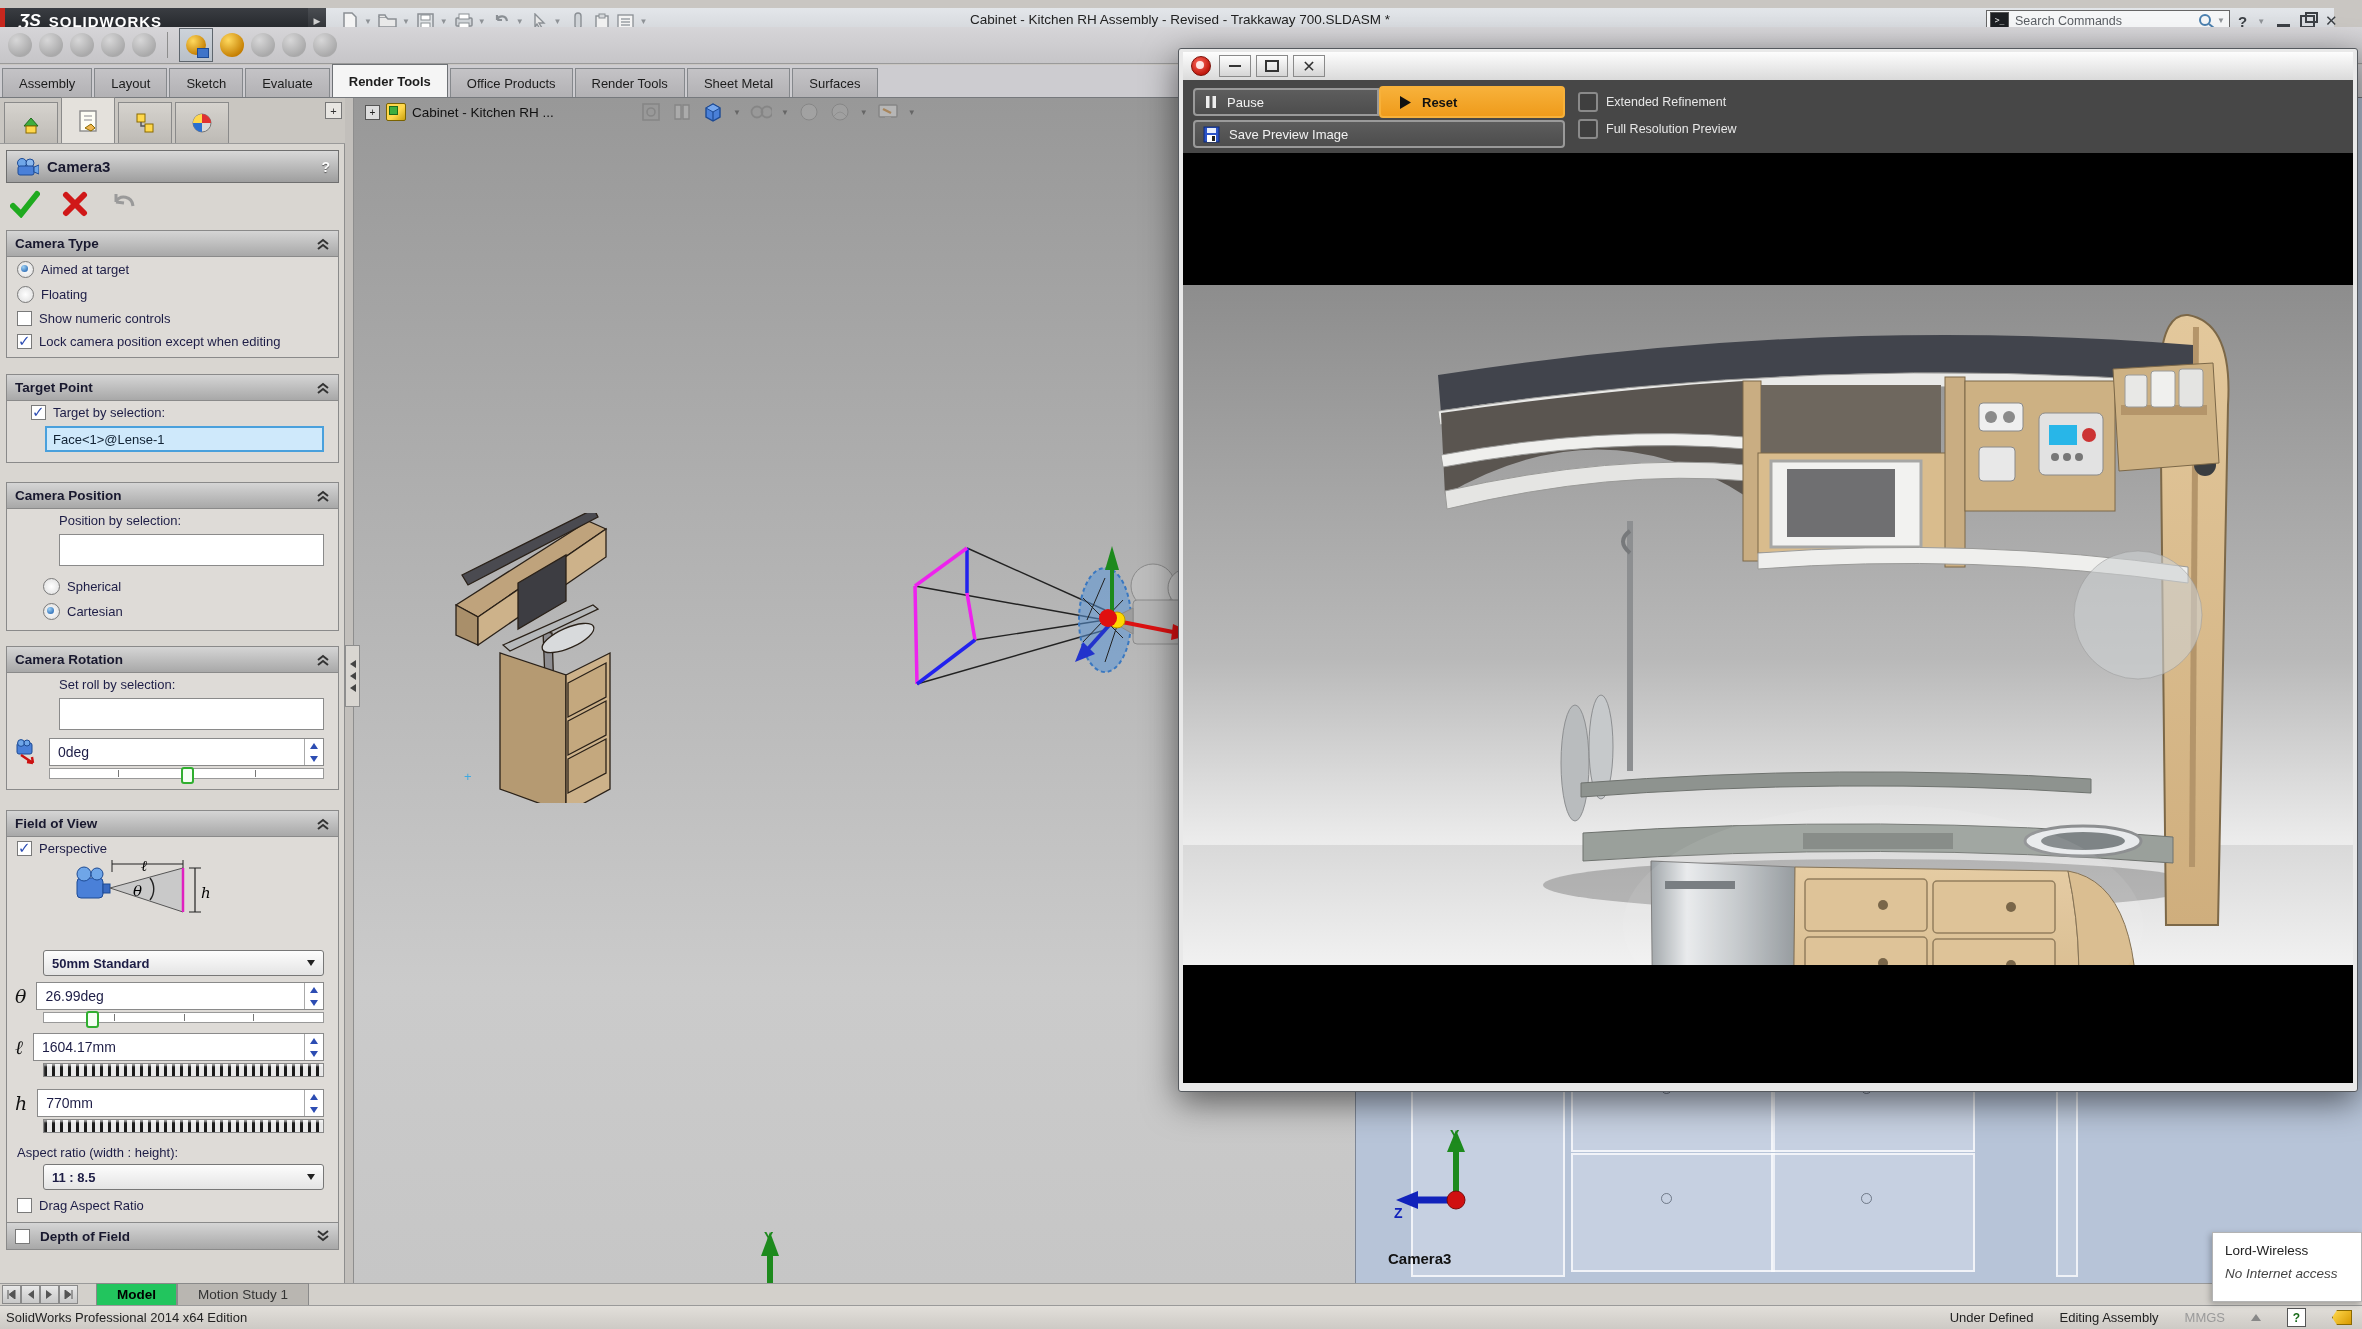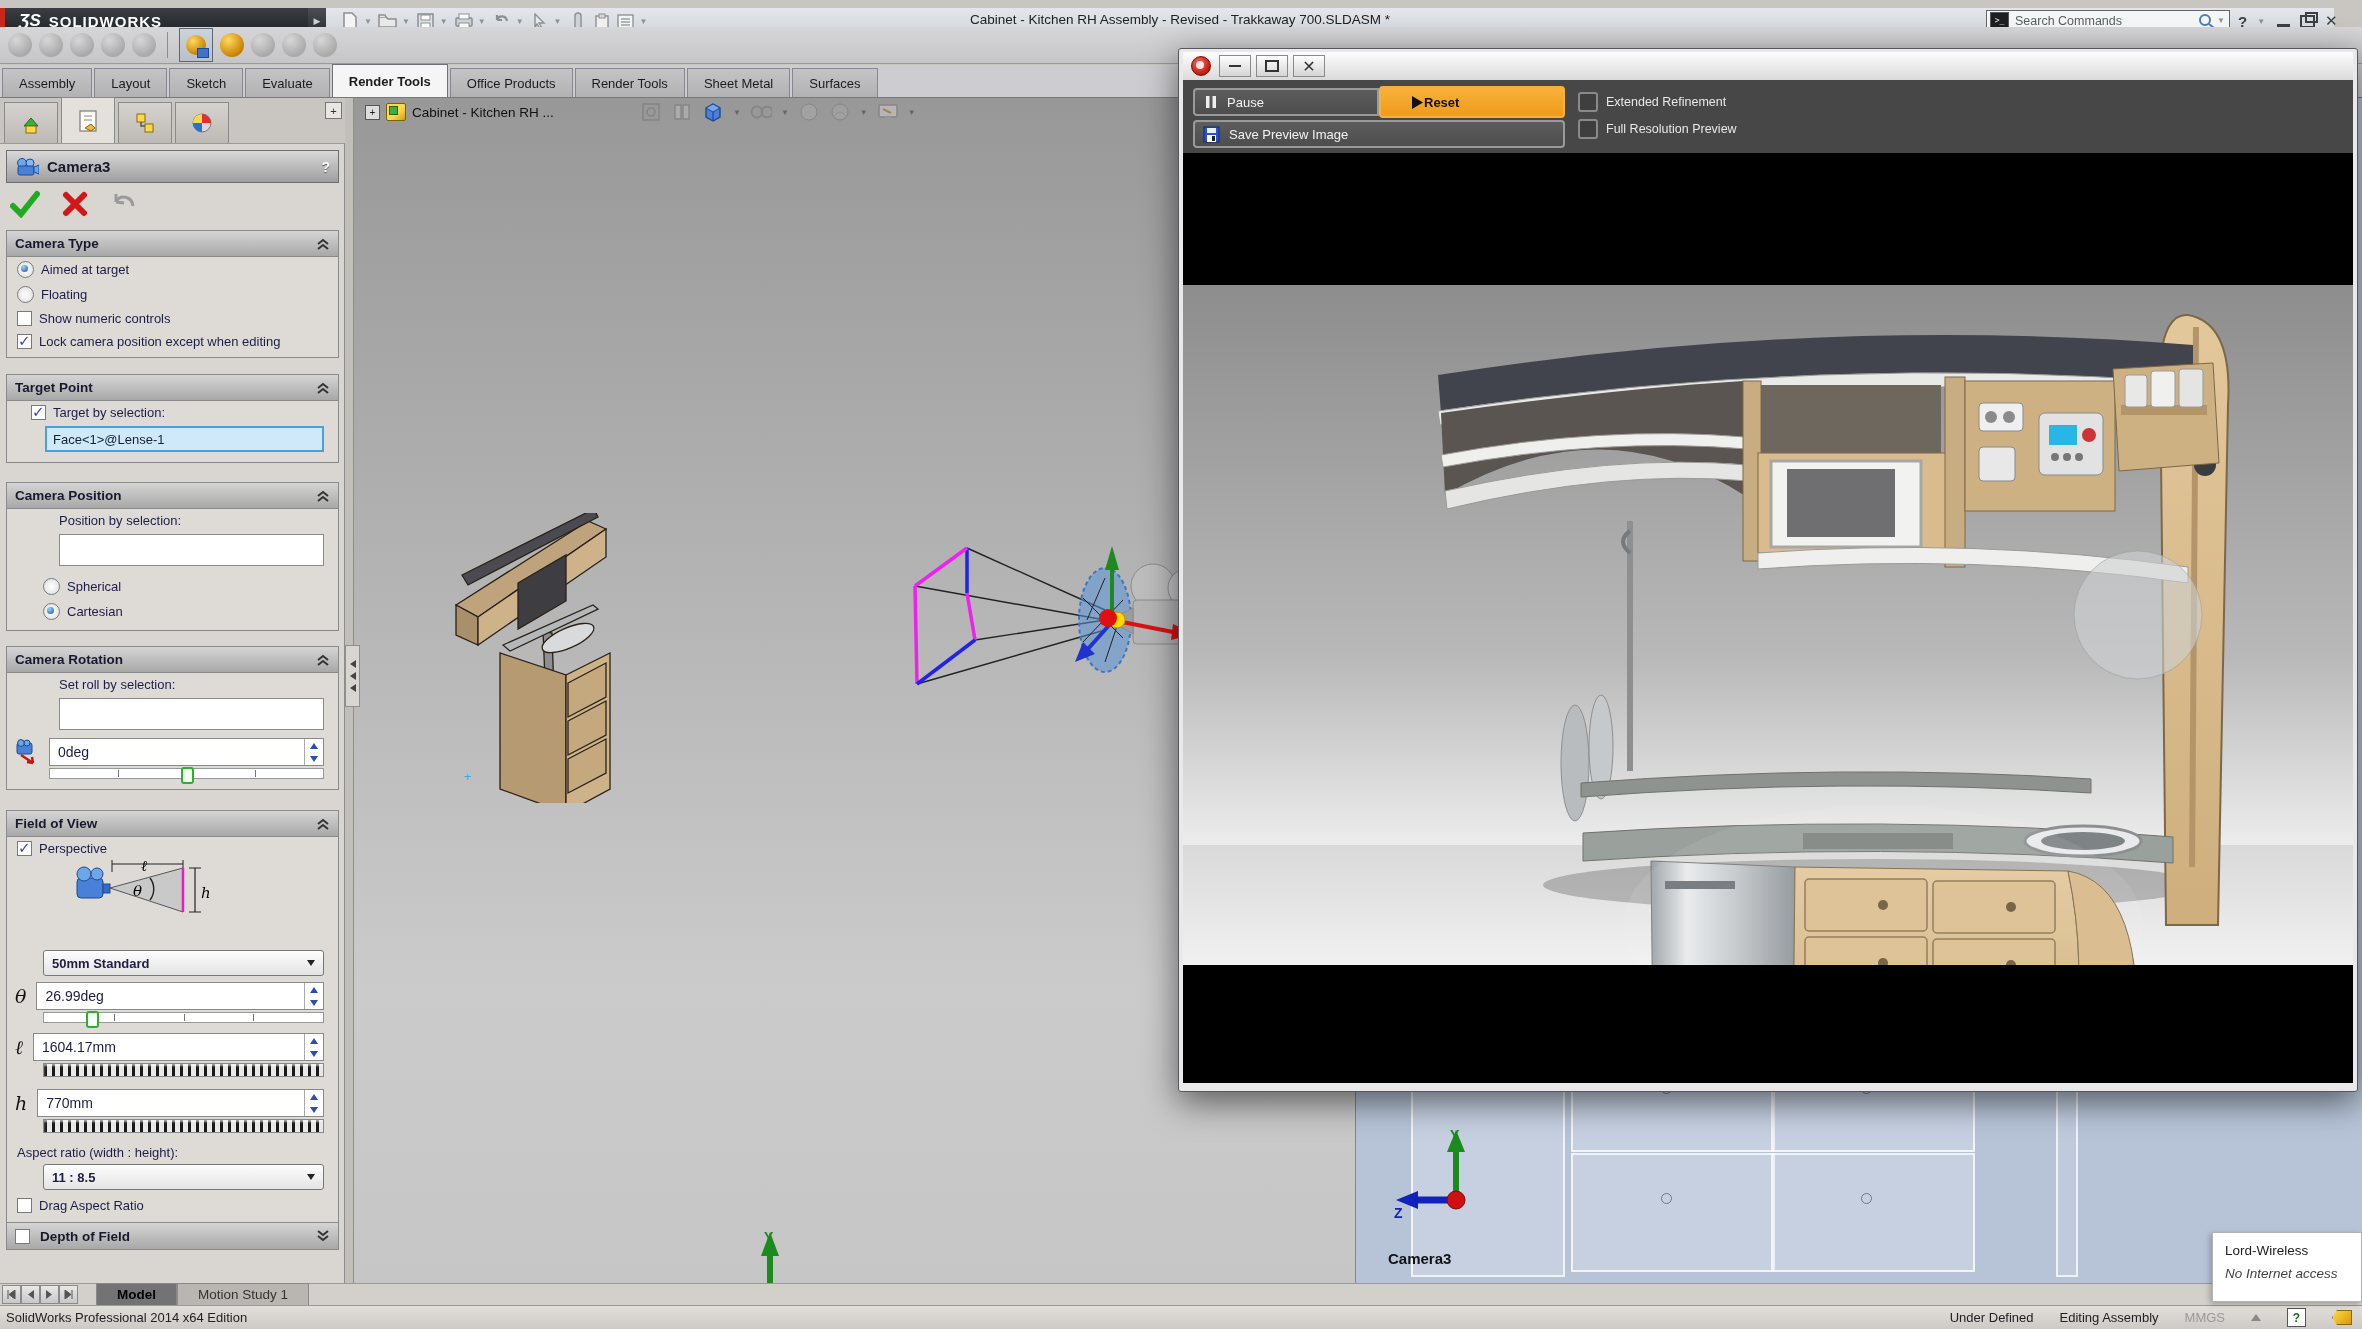--- a/index.html
+++ b/index.html
@@ -131,21 +131,21 @@
   .pv-cbrow{position:absolute;display:flex;align-items:center;gap:8px;color:#e8e8e8;font-size:12.5px;}
   .pv-client{left:4px;top:104px;width:1170px;height:930px;background:#000;overflow:hidden;}
   .render{position:absolute;left:0;top:132px;width:1170px;height:680px;
     background:linear-gradient(#8d8d8d 0%,#b9b9b9 55%,#ececec 82%,#e4e4e4 100%);}
   
   .sheetrow{left:0;top:1283px;width:2362px;height:22px;background:#d3d0cb;border-top:1px solid #9a9a9a;
     display:flex;align-items:flex-end;box-sizing:border-box;}
   .navbtn{width:17px;height:17px;border:1px solid #8a8a8a;background:linear-gradient(#e8e8e8,#c8c8c8);
     display:flex;align-items:center;justify-content:center;margin-bottom:1px;}
   .sheettab{height:21px;display:flex;align-items:center;padding:0 20px;font-size:13.5px;border:1px solid #8a8a8a;border-bottom:none;}
-  .sheettab.active{background:#737373;font-weight:bold;color:#000;text-align:right;}
+  .sheettab.active{background:#22c55e;font-weight:bold;color:#000;text-align:right;}
   .sheettab.idle{background:#b9b6b1;color:#333;}
   .statusbar{left:0;top:1305px;width:2362px;height:24px;background:linear-gradient(#e2dfda,#cdcac5);
     border-top:1px solid #9a9a9a;display:flex;align-items:center;font-size:13px;color:#222;box-sizing:border-box;}
   .sb-right{position:absolute;right:10px;display:flex;align-items:center;gap:26px;}
   .sb-units{color:#9a9a9a;}
   .sb-q{width:17px;height:17px;border:1px solid #555;background:#fff;color:#1a6b1a;font-weight:bold;font-size:12px;
     display:flex;align-items:center;justify-content:center;}
   .tag-ic{width:18px;height:13px;background:linear-gradient(135deg,#ffd84d,#d89a00);border:1px solid #8a6a00;
     clip-path:polygon(0 50%,25% 0,100% 0,100% 100%,25% 100%);}
   .net-pop{left:2212px;top:1232px;width:150px;height:70px;background:#fff;border:1px solid #b3b3b3;
@@ -716,21 +716,21 @@
     </span>
   </div>
   <div class="abs pv-toolbar">
     <div class="pv-btn pv-dark" style="left:10px;top:8px;width:186px;height:28px;border-radius:4px 0 0 4px;padding-left:10px;gap:10px">
       <svg width="12" height="14">
           <rect x="1" y="1" width="3.5" height="12" fill="#eee"></rect>
           <rect x="7.5" y="1" width="3.5" height="12" fill="#eee"></rect>
         </svg>
       <span>Pause</span>
     </div>
-    <div class="pv-btn pv-orange" style="left:196px;top:6px;width:186px;height:32px;padding-left:30px;">
+    <div class="pv-btn pv-orange" style="left:196px;top:6px;width:186px;height:32px;padding-left:18px;gap:10px">
       <svg width="13" height="15">
           <polygon points="1,1 12,7.5 1,14" fill="#111"></polygon>
         </svg>
       <span>Reset</span>
     </div>
     <div class="pv-btn pv-dark" style="left:10px;top:40px;width:372px;height:28px;padding-left:8px;gap:9px">
       <svg width="17" height="17">
           <rect x="1" y="1" width="15" height="15" fill="#2a52c8" stroke="#0e2a77"></rect>
           <rect x="4" y="2" width="9" height="5" fill="#e8eefc"></rect>
           <rect x="4" y="9" width="9" height="7" fill="#fff"></rect>

